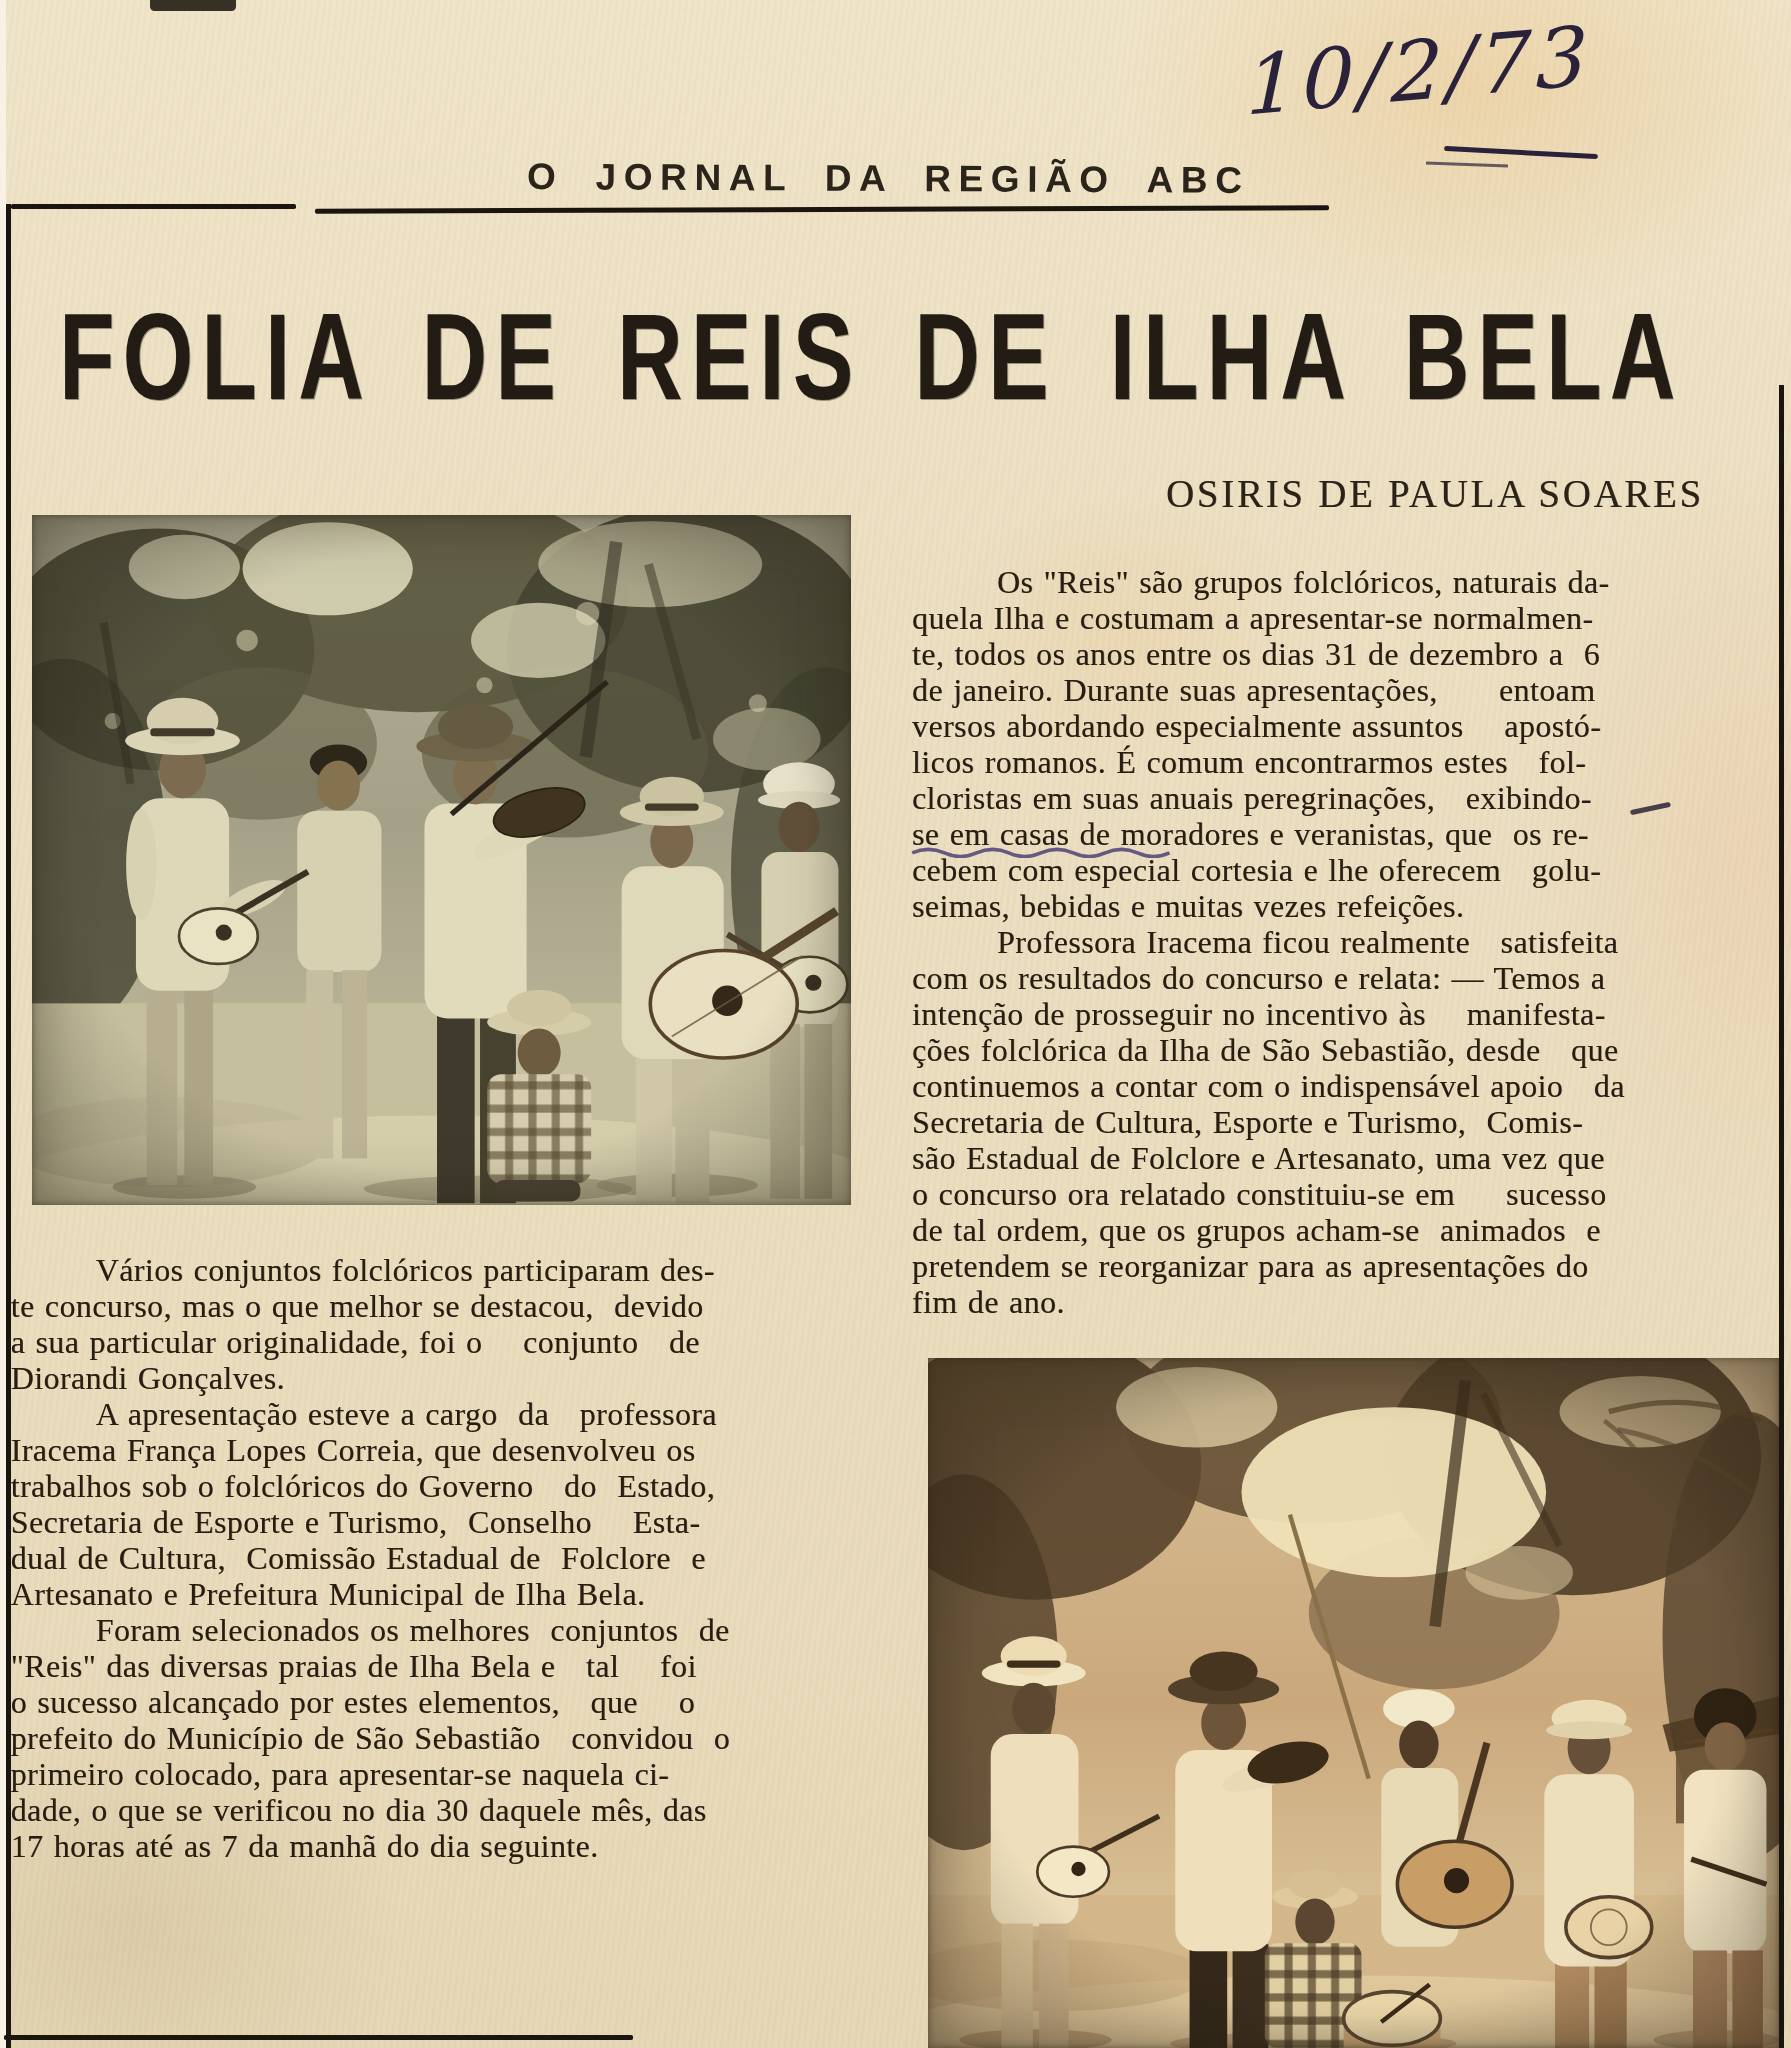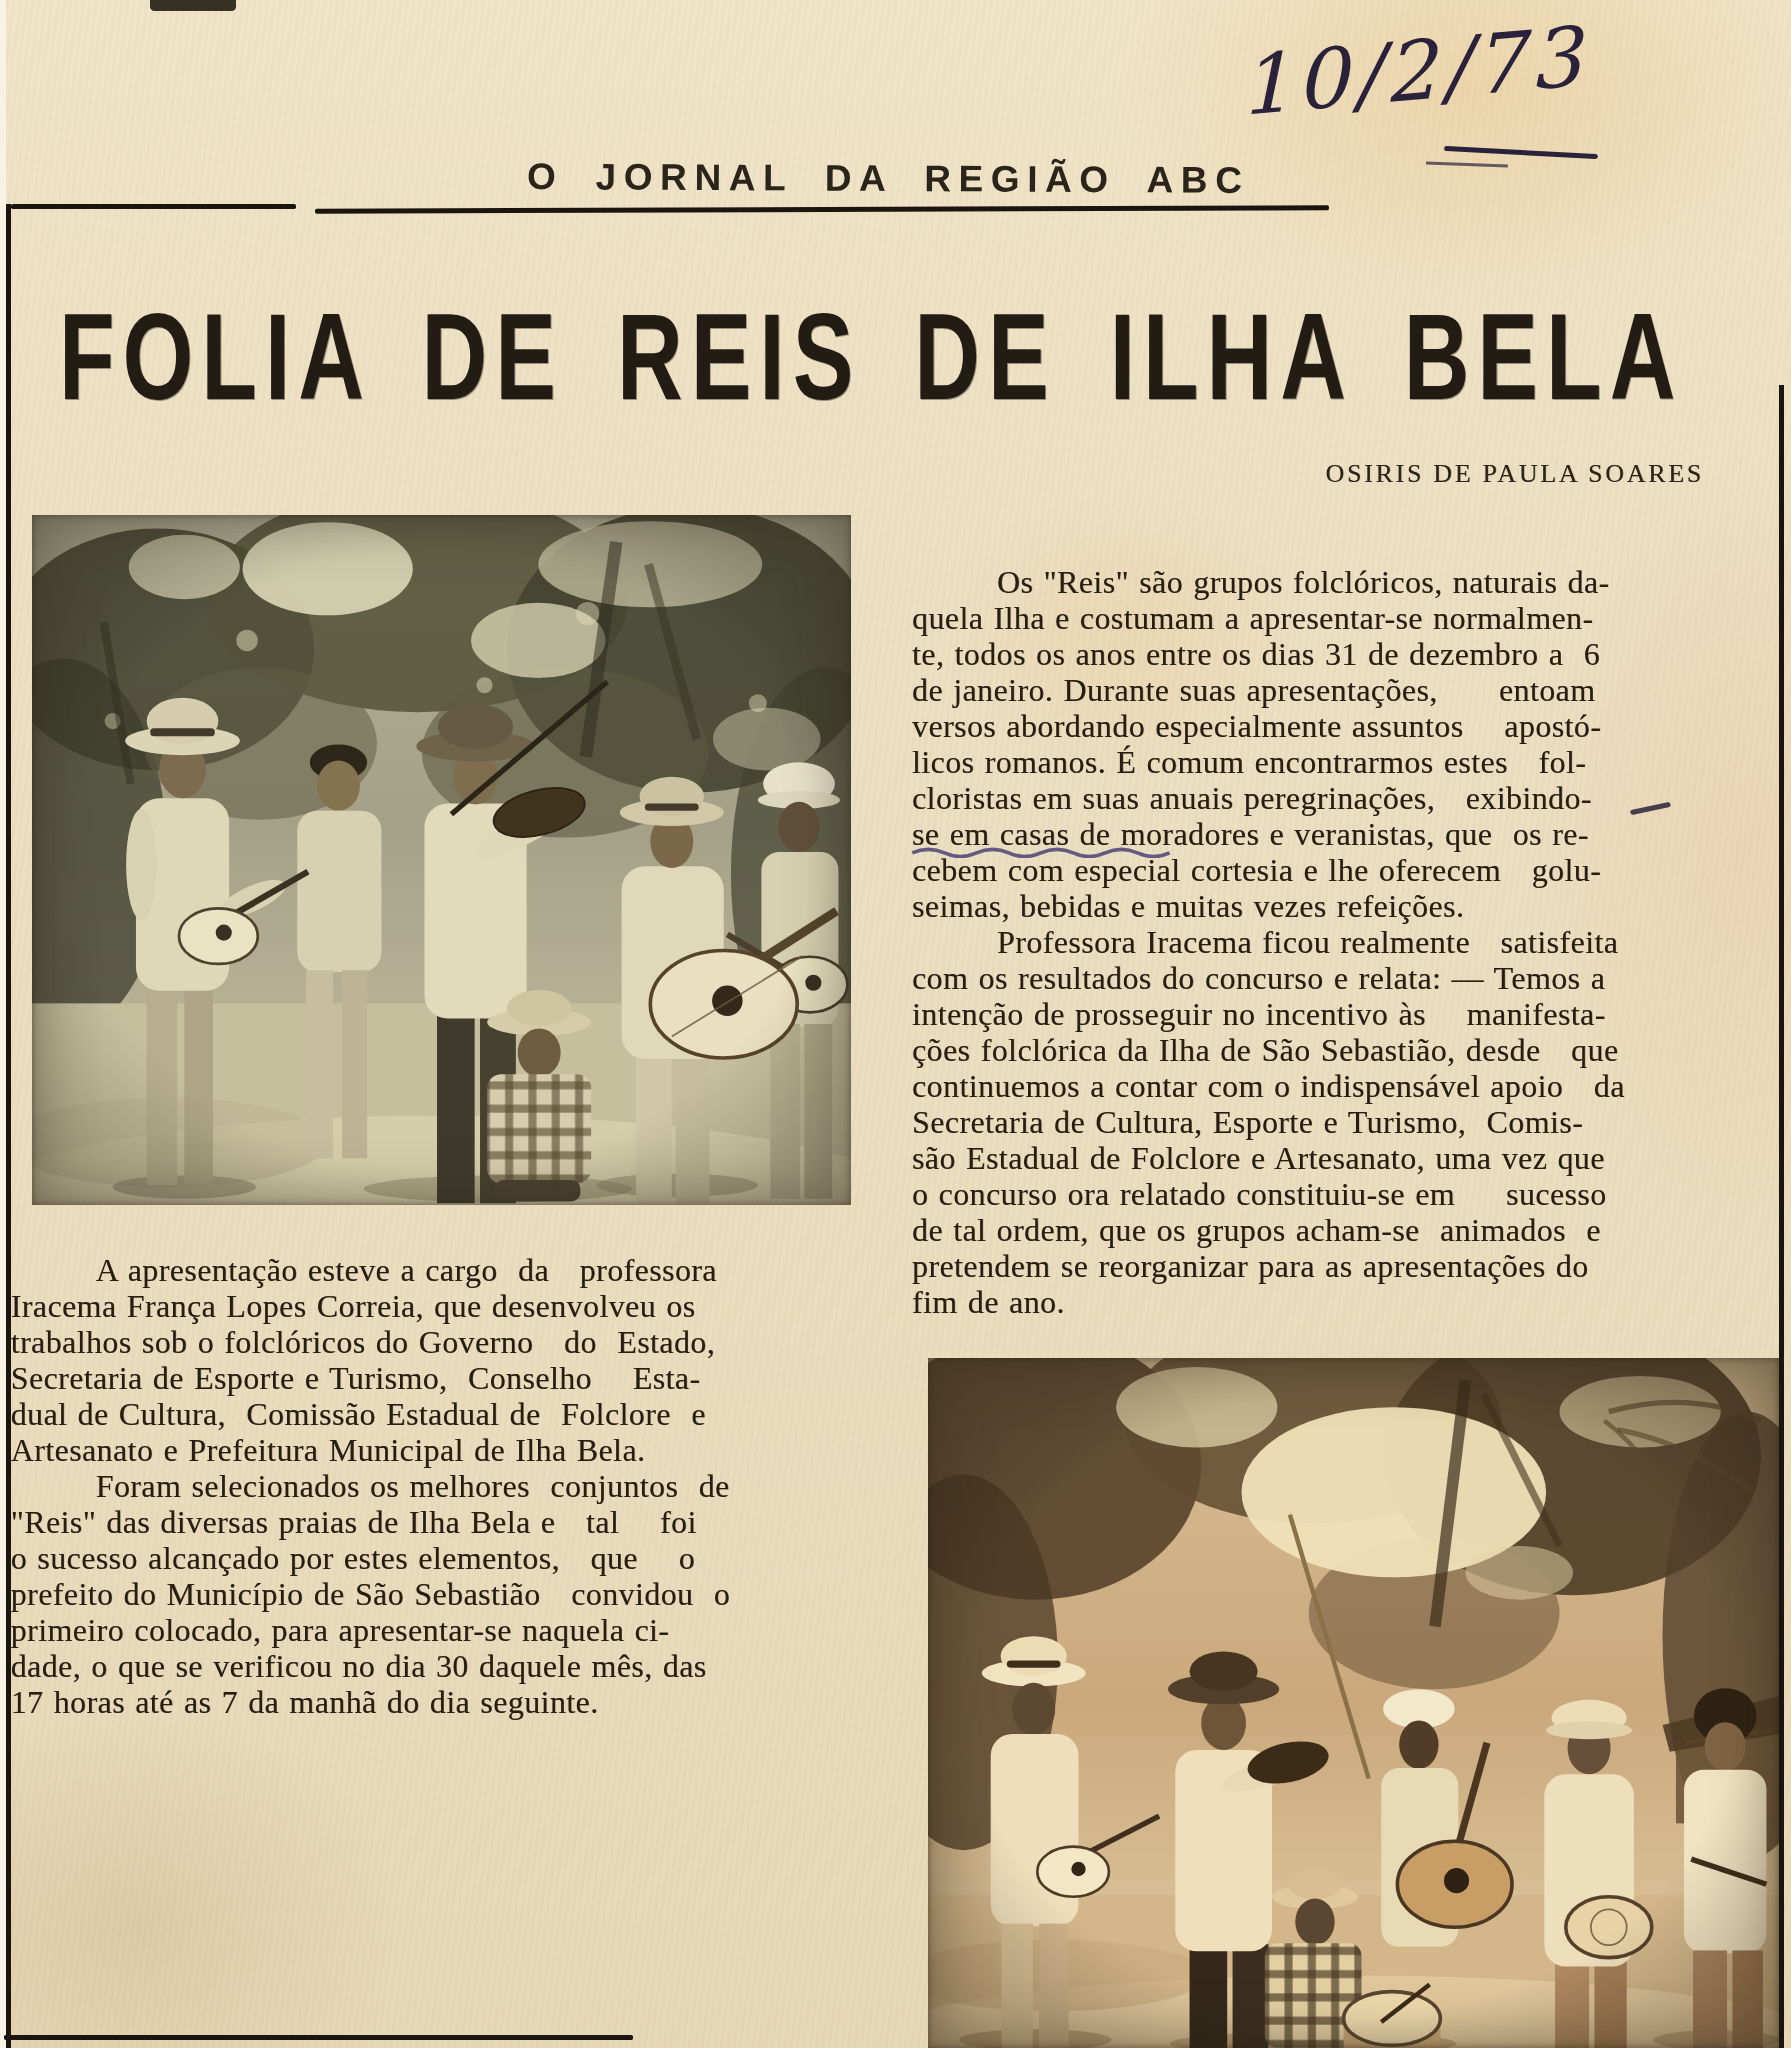--- a/index.html
+++ b/index.html
@@ -36,21 +36,21 @@
     font-weight:700;font-size:37px;letter-spacing:7.6px;word-spacing:14.3px;color:#2a241a;
     transform:rotate(.3deg);white-space:nowrap;
   }
   .headline{
     left:59px;top:296px;margin:0;font-family:"Liberation Sans","DejaVu Sans",sans-serif;
     font-weight:700;font-size:91px;line-height:1;letter-spacing:8px;word-spacing:19.7px;
     color:#221c14;white-space:nowrap;transform:scaleY(1.34);transform-origin:0 0;
     text-shadow:0.9px 0.9px 0 rgba(34,28,20,.4);
   }
   .byline{
-    left:1066px;top:459px;width:638px;text-align:right;font-size:26px;
+    left:1066px;top:471px;width:638px;text-align:right;font-size:39px;
     letter-spacing:2.7px;color:#2c2318;white-space:nowrap;
     text-shadow:0.4px 0.3px 0 rgba(44,35,24,.5);
   }
   .col{position:absolute;font-size:32px;line-height:36px;word-spacing:1.8px;letter-spacing:0.4px;
     color:#271d11;text-shadow:0.4px 0.2px 0 rgba(40,30,20,.5);}
   .left-col{left:10.7px;top:1252px;width:874px;}
   .right-col{left:912px;top:564px;width:863px;}
   .para{margin:0;white-space:pre;text-indent:85px;}
   .photo{position:absolute;overflow:hidden;background:#b9b59a;}
   .photo svg{display:block;width:100%;height:100%;}
@@ -188,20 +188,24 @@
       <ellipse cx="566" cy="550" rx="36" ry="20" fill="#cfc6a1"></ellipse>
       <ellipse cx="566" cy="600" rx="24" ry="27" fill="#6e5c41"></ellipse>
       <rect x="508" y="624" width="116" height="122" rx="16" fill="url(#plaid1)"></rect>
       <rect x="516" y="742" width="96" height="24" rx="10" fill="#4b4334"></rect>
       <rect width="914" height="770" fill="url(#p1v)"></rect>
     </svg>
     <div class="photo-vignette"></div>
   </div>
 
   <div class="col left-col">
+    <p class="para">Vários conjuntos folclóricos participaram des-
+te concurso, mas o que melhor se destacou,  devido
+a sua particular originalidade, foi o    conjunto   de
+Diorandi Gonçalves.</p>
     <p class="para">A apresentação esteve a cargo  da   professora
 Iracema França Lopes Correia, que desenvolveu os
 trabalhos sob o folclóricos do Governo   do  Estado,
 Secretaria de Esporte e Turismo,  Conselho    Esta-
 dual de Cultura,  Comissão Estadual de  Folclore  e
 Artesanato e Prefeitura Municipal de Ilha Bela.</p>
     <p class="para">Foram selecionados os melhores  conjuntos  de
 "Reis" das diversas praias de Ilha Bela e   tal    foi
 o sucesso alcançado por estes elementos,   que    o
 prefeito do Município de São Sebastião   convidou  o

